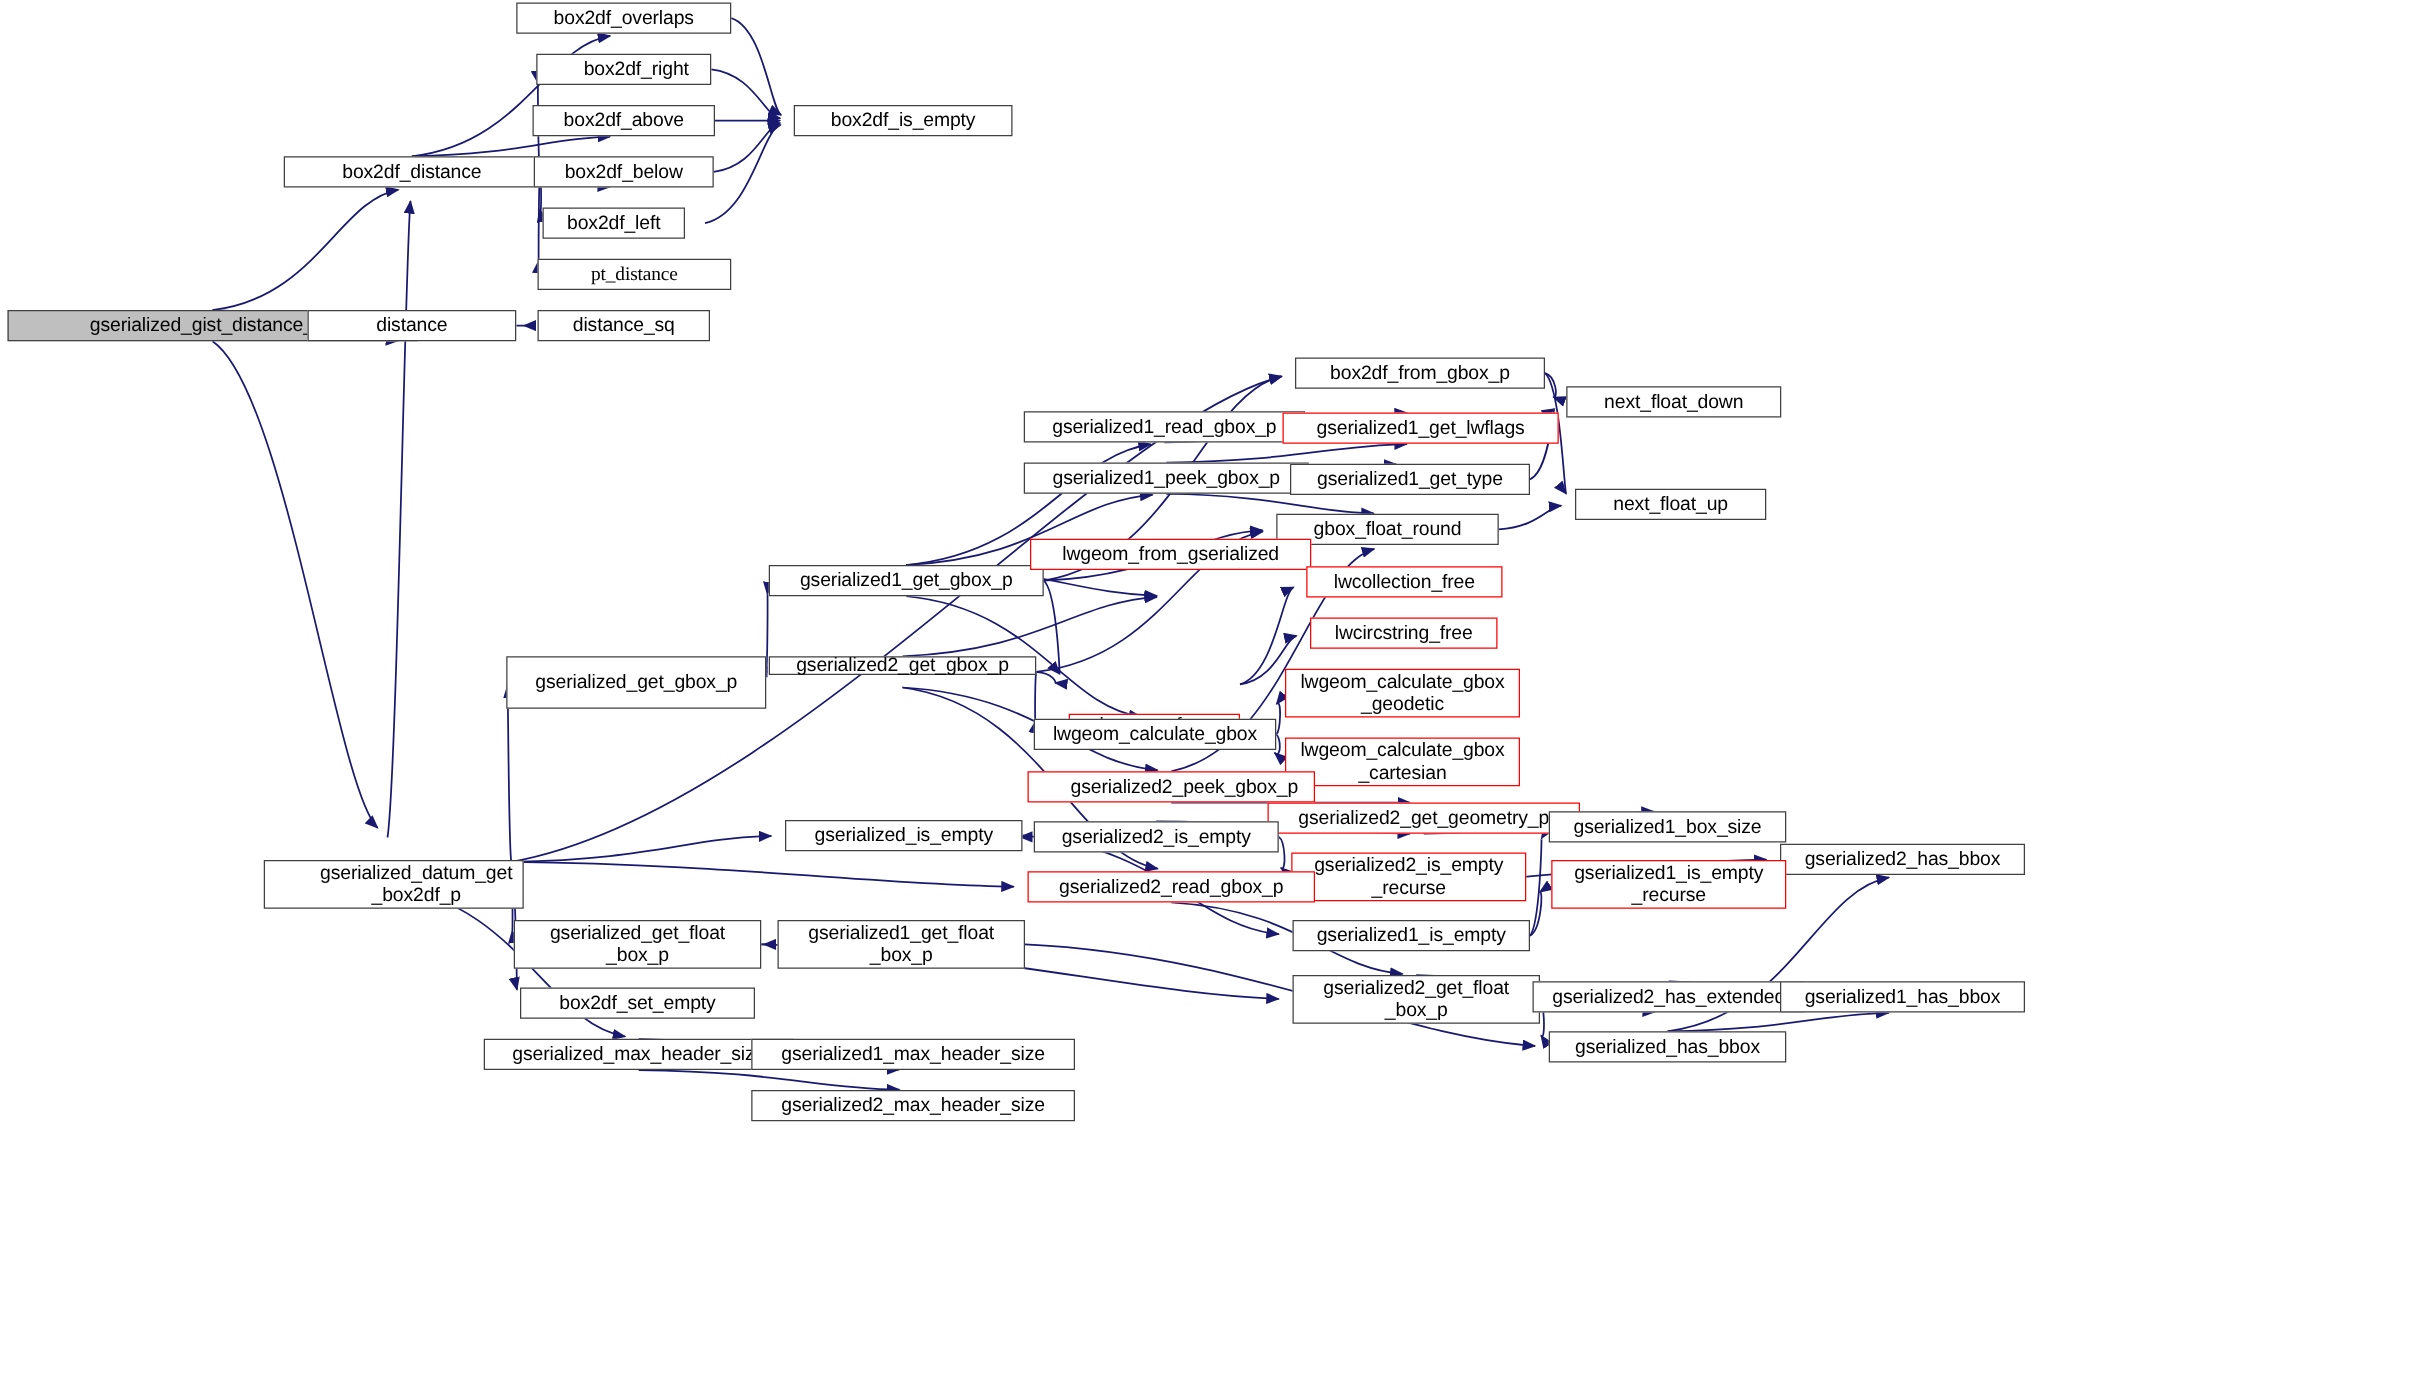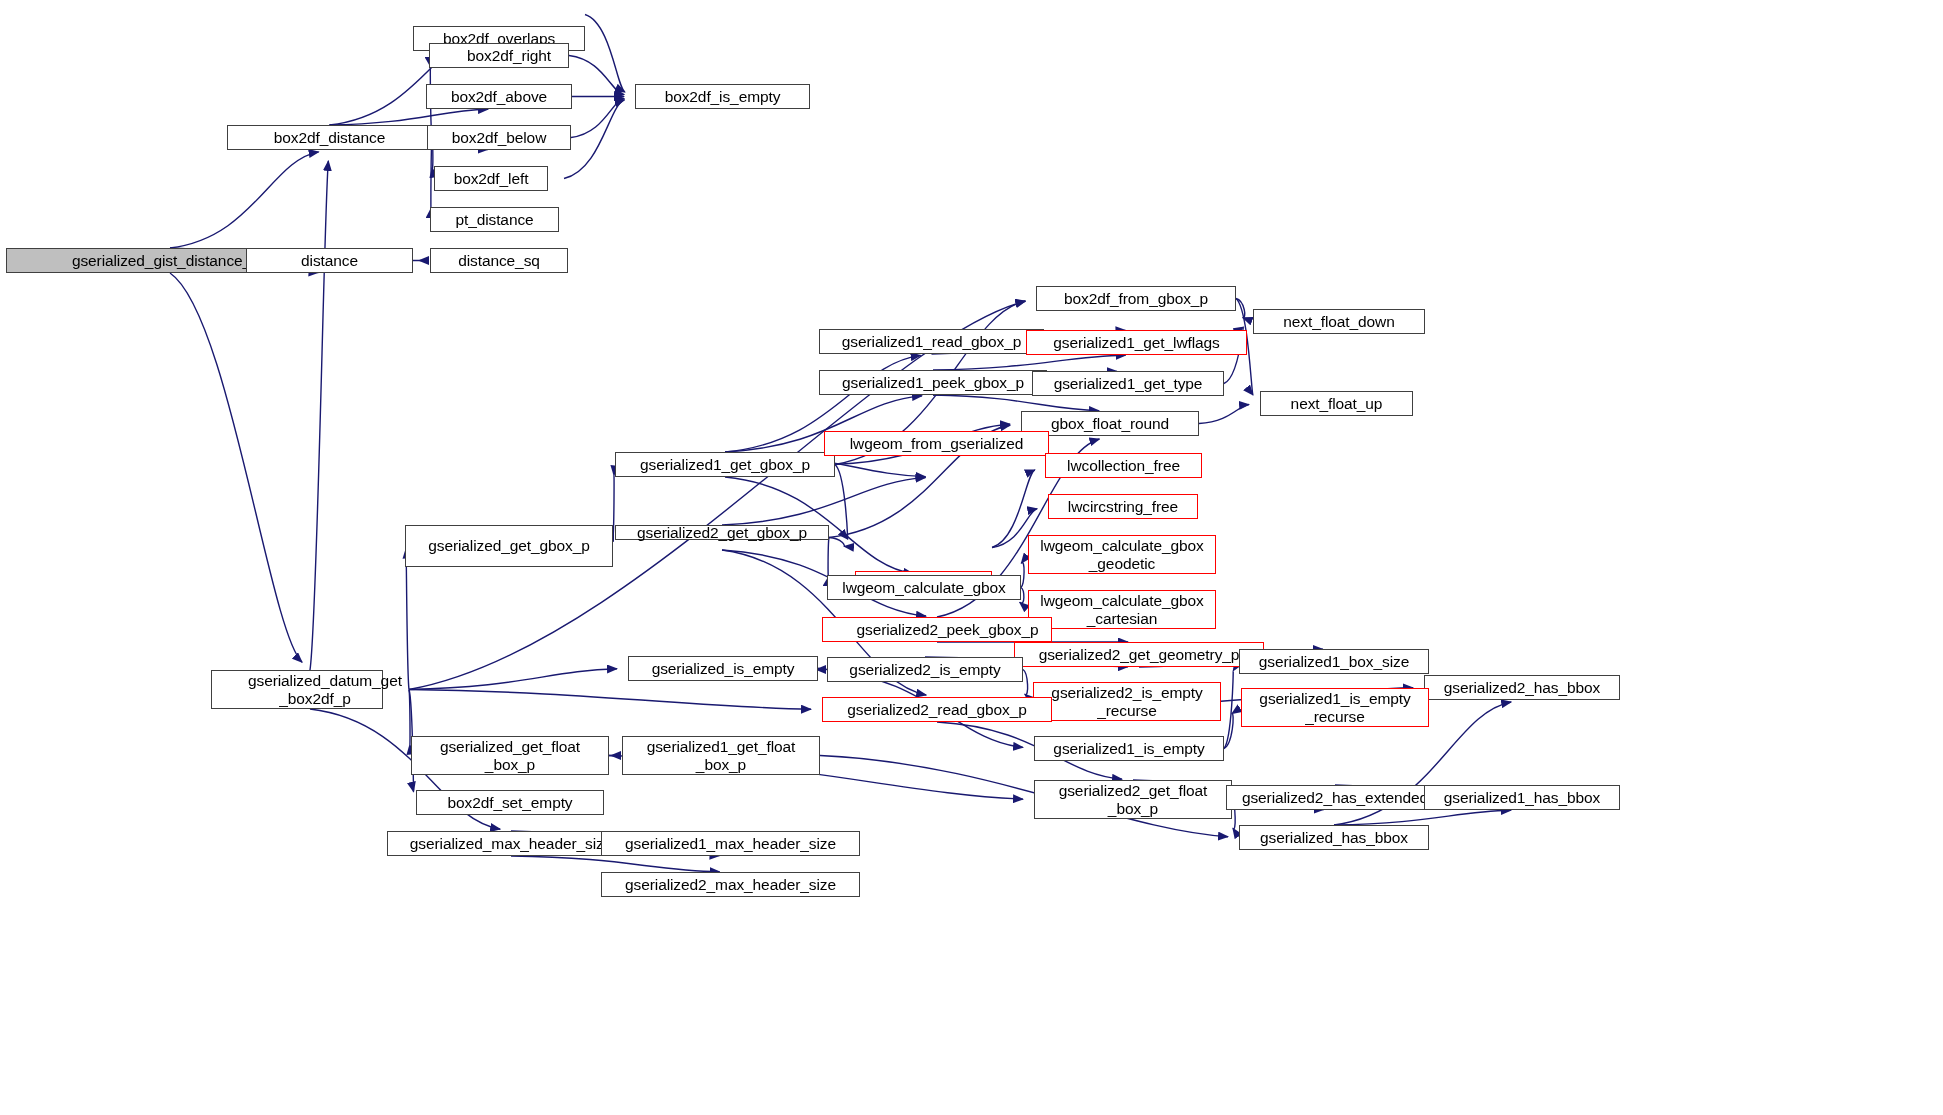--- a/index.html
+++ b/index.html
@@ -134,26 +134,26 @@
         <path d="M1334,825 C1431.76,823.5 1453.568,811.5 1511.002641619598,810.2410573645459" fill="none" stroke="#191970" stroke-width="1.4" marker-end="url(#arrow)"></path>
         <path d="M1334,825 C1431.76,812.5 1453.568,712.5 1511.1790437091843,701.9765892219312" fill="none" stroke="#191970" stroke-width="1.4" marker-end="url(#arrow)"></path>
         <path d="M511,831 C625.14,833.5 650.602,853.5 719.5053808654675,855.6559795259415" fill="none" stroke="#191970" stroke-width="1.4" marker-end="url(#arrow)"></path>
         <path d="M511,856 C625.14,857.6 650.602,870.4 719.5022049575922,871.779763297356" fill="none" stroke="#191970" stroke-width="1.4" marker-end="url(#arrow)"></path>
       </g>
   </svg>
   <div id="nodes">
       <div class="node filled" style="left: 6px; top: 248px; width: 328px; height: 25px;"><span class="node-label">gserialized_gist_distance_2d</span></div>
       <div class="node" style="left: 227px; top: 125px; width: 205px; height: 25px;"><span class="node-label">box2df_distance</span></div>
       <div class="node" style="left: 246px; top: 248px; width: 167px; height: 25px;"><span class="node-label">distance</span></div>
-      <div class="node" style="left: 413px; top: 2px; width: 172px; height: 25px; margin-top: 24px;"><span class="node-label">box2df_overlaps</span></div>
+      <div class="node" style="left: 413px; top: 2px; width: 172px; height: 25px;"><span class="node-label">box2df_overlaps</span></div>
       <div class="node" style="left: 429px; top: 43px; width: 140px; height: 25px; padding-left: 20px;"><span class="node-label">box2df_right</span></div>
       <div class="node" style="left: 426px; top: 84px; width: 146px; height: 25px;"><span class="node-label">box2df_above</span></div>
       <div class="node" style="left: 427px; top: 125px; width: 144px; height: 25px;"><span class="node-label">box2df_below</span></div>
       <div class="node" style="left: 434px; top: 166px; width: 114px; height: 25px;"><span class="node-label">box2df_left</span></div>
-      <div class="node" style="left: 430px; top: 207px; width: 129px; height: 25px;"><span class="node-label">pt_distance</span></div>
+      <div class="node" style="left: 430px; top: 207px; width: 155px; height: 25px; font-family: Liberation Serif, serif;"><span class="node-label">pt_distance</span></div>
       <div class="node" style="left: 430px; top: 248px; width: 138px; height: 25px;"><span class="node-label">distance_sq</span></div>
       <div class="node" style="left: 635px; top: 84px; width: 175px; height: 25px;"><span class="node-label">box2df_is_empty</span></div>
       <div class="node" style="left: 1036px; top: 286px; width: 200px; height: 25px;"><span class="node-label">box2df_from_gbox_p</span></div>
       <div class="node" style="left: 1253px; top: 309px; width: 172px; height: 25px;"><span class="node-label">next_float_down</span></div>
       <div class="node" style="left: 819px; top: 329px; width: 225px; height: 25px;"><span class="node-label">gserialized1_read_gbox_p</span></div>
       <div class="node red" style="left: 1026px; top: 330px; width: 221px; height: 25px;"><span class="node-label">gserialized1_get_lwflags</span></div>
       <div class="node" style="left: 819px; top: 370px; width: 228px; height: 25px;"><span class="node-label">gserialized1_peek_gbox_p</span></div>
       <div class="node" style="left: 1032px; top: 371px; width: 192px; height: 25px;"><span class="node-label">gserialized1_get_type</span></div>
       <div class="node" style="left: 1260px; top: 391px; width: 153px; height: 25px;"><span class="node-label">next_float_up</span></div>
       <div class="node" style="left: 1021px; top: 411px; width: 178px; height: 25px;"><span class="node-label">gbox_float_round</span></div>
@@ -172,21 +172,21 @@
       <div class="node red" style="left: 822px; top: 617px; width: 230px; height: 25px; padding-left: 21px;"><span class="node-label">gserialized2_peek_gbox_p</span></div>
       <div class="node red" style="left: 1014px; top: 642px; width: 250px; height: 25px;"><span class="node-label">gserialized2_get_geometry_p</span></div>
       <div class="node" style="left: 1239px; top: 649px; width: 190px; height: 25px;"><span class="node-label">gserialized1_box_size</span></div>
       <div class="node" style="left: 1424px; top: 675px; width: 196px; height: 25px;"><span class="node-label">gserialized2_has_bbox</span></div>
       <div class="node" style="left: 628px; top: 656px; width: 190px; height: 25px;"><span class="node-label">gserialized_is_empty</span></div>
       <div class="node" style="left: 827px; top: 657px; width: 196px; height: 25px;"><span class="node-label">gserialized2_is_empty</span></div>
       <div class="node red" style="left: 1033px; top: 682px; width: 188px; height: 39px;"><span class="node-label">gserialized2_is_empty
 _recurse</span></div>
       <div class="node red" style="left: 1241px; top: 688px; width: 188px; height: 39px;"><span class="node-label">gserialized1_is_empty
 _recurse</span></div>
-      <div class="node" style="left: 211px; top: 670px; width: 172px; height: 39px; padding-left: 36px;"><span class="node-label">gserialized_datum_get
+      <div class="node" style="left: 211px; top: 688px; width: 208px; height: 39px; padding-left: 36px;"><span class="node-label">gserialized_datum_get
 _box2df_p</span></div>
       <div class="node red" style="left: 822px; top: 697px; width: 230px; height: 25px;"><span class="node-label">gserialized2_read_gbox_p</span></div>
       <div class="node" style="left: 1034px; top: 736px; width: 190px; height: 25px;"><span class="node-label">gserialized1_is_empty</span></div>
       <div class="node" style="left: 411px; top: 736px; width: 198px; height: 39px;"><span class="node-label">gserialized_get_float
 _box_p</span></div>
       <div class="node" style="left: 622px; top: 736px; width: 198px; height: 39px;"><span class="node-label">gserialized1_get_float
 _box_p</span></div>
       <div class="node" style="left: 1034px; top: 780px; width: 198px; height: 39px;"><span class="node-label">gserialized2_get_float
 _box_p</span></div>
       <div class="node" style="left: 1226px; top: 785px; width: 218px; height: 25px;"><span class="node-label">gserialized2_has_extended</span></div>

